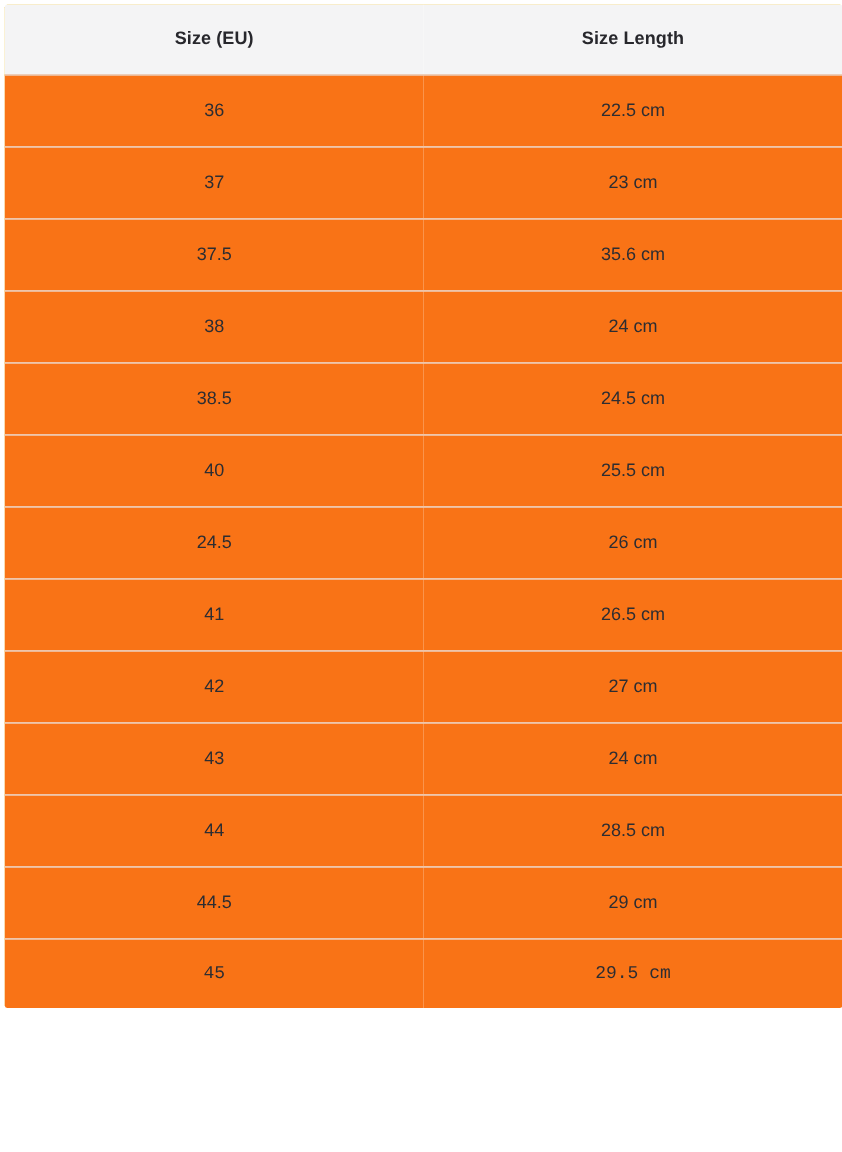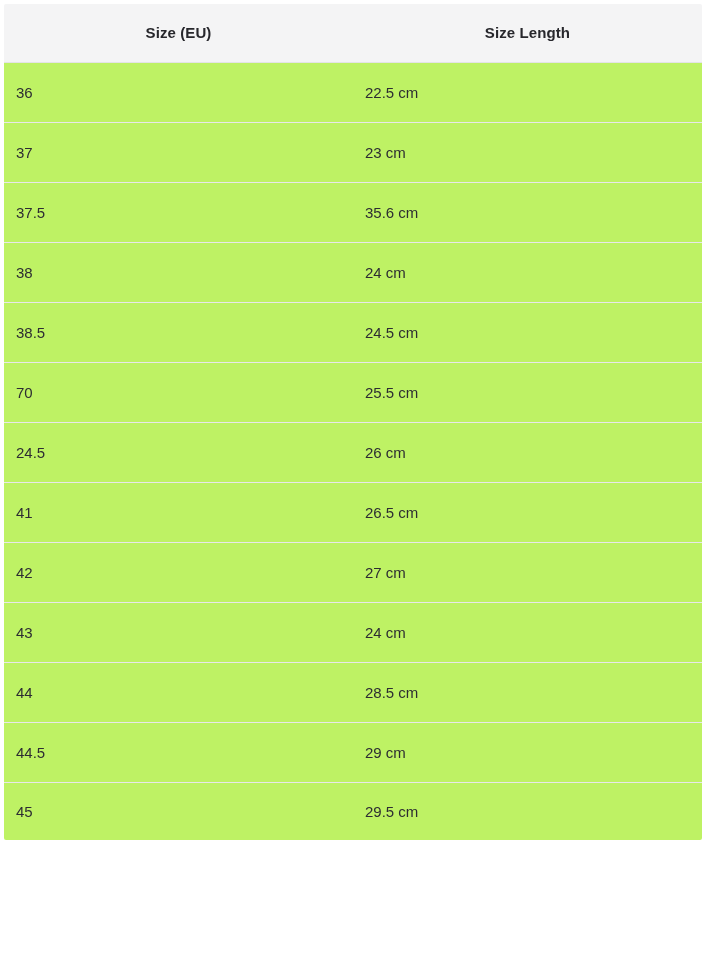--- a/index.html
+++ b/index.html
@@ -40,29 +40,30 @@
     border-bottom: 1px solid #e4e4e6;
     padding: 0 12px;
     letter-spacing: 0.1px;
   }
 
   tbody td {
     height: 60px;
     font-size: 15px;
     font-weight: normal;
     color: #2d2d32;
-    text-align: left;
+    text-align: center;
     vertical-align: middle;
     border-bottom: 1px solid #e8e8ea;
-    background: #bef264;
+    background: #f97316;
     padding: 0 12px;
   }
 
   tbody tr:last-child td {
     border-bottom: none;
+    font-family: Liberation Mono, monospace;
   }
 
   
   col.col-size  { width: 351px; }
   col.col-foot  { width: 351px; }
 </style>
 </head>
 <body>
 
 <table id="size-chart-table">
@@ -91,21 +92,21 @@
       </tr>
       <tr>
         <td>38</td>
         <td>24 cm</td>
       </tr>
       <tr>
         <td>38.5</td>
         <td>24.5 cm</td>
       </tr>
       <tr>
-        <td>70</td>
+        <td>40</td>
         <td>25.5 cm</td>
       </tr>
       <tr>
         <td>24.5</td>
         <td>26 cm</td>
       </tr>
       <tr>
         <td>41</td>
         <td>26.5 cm</td>
       </tr>

